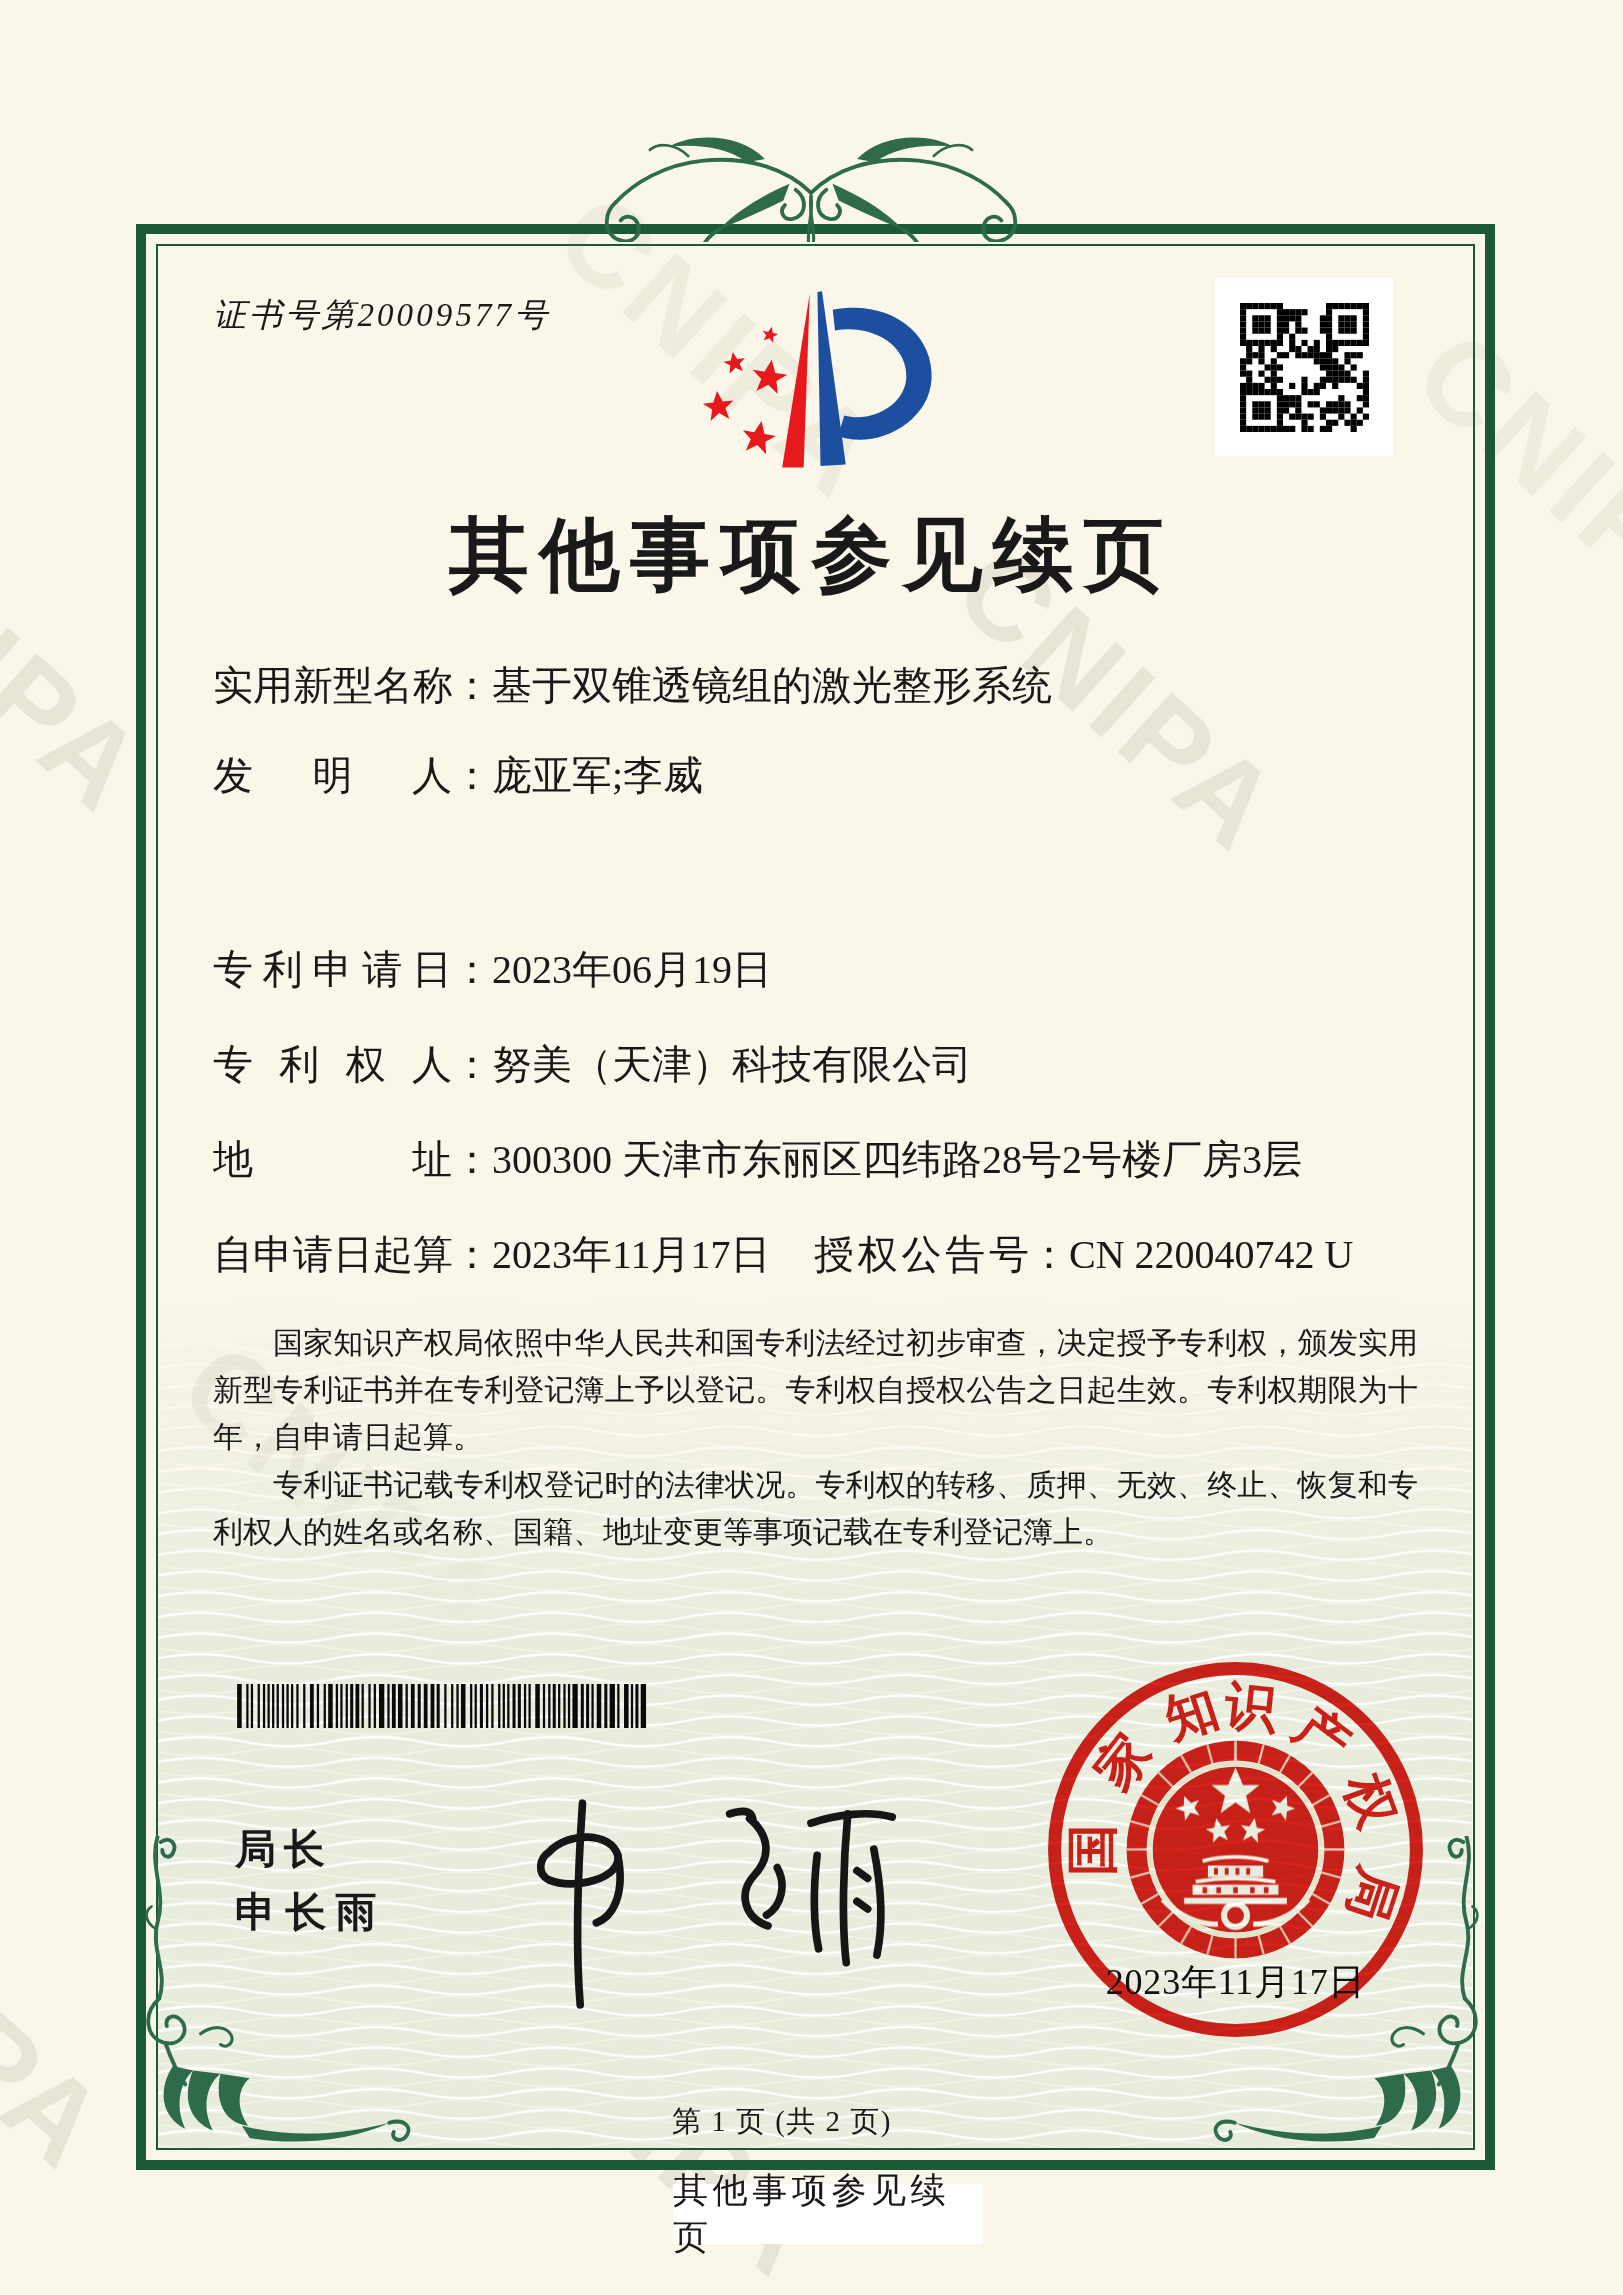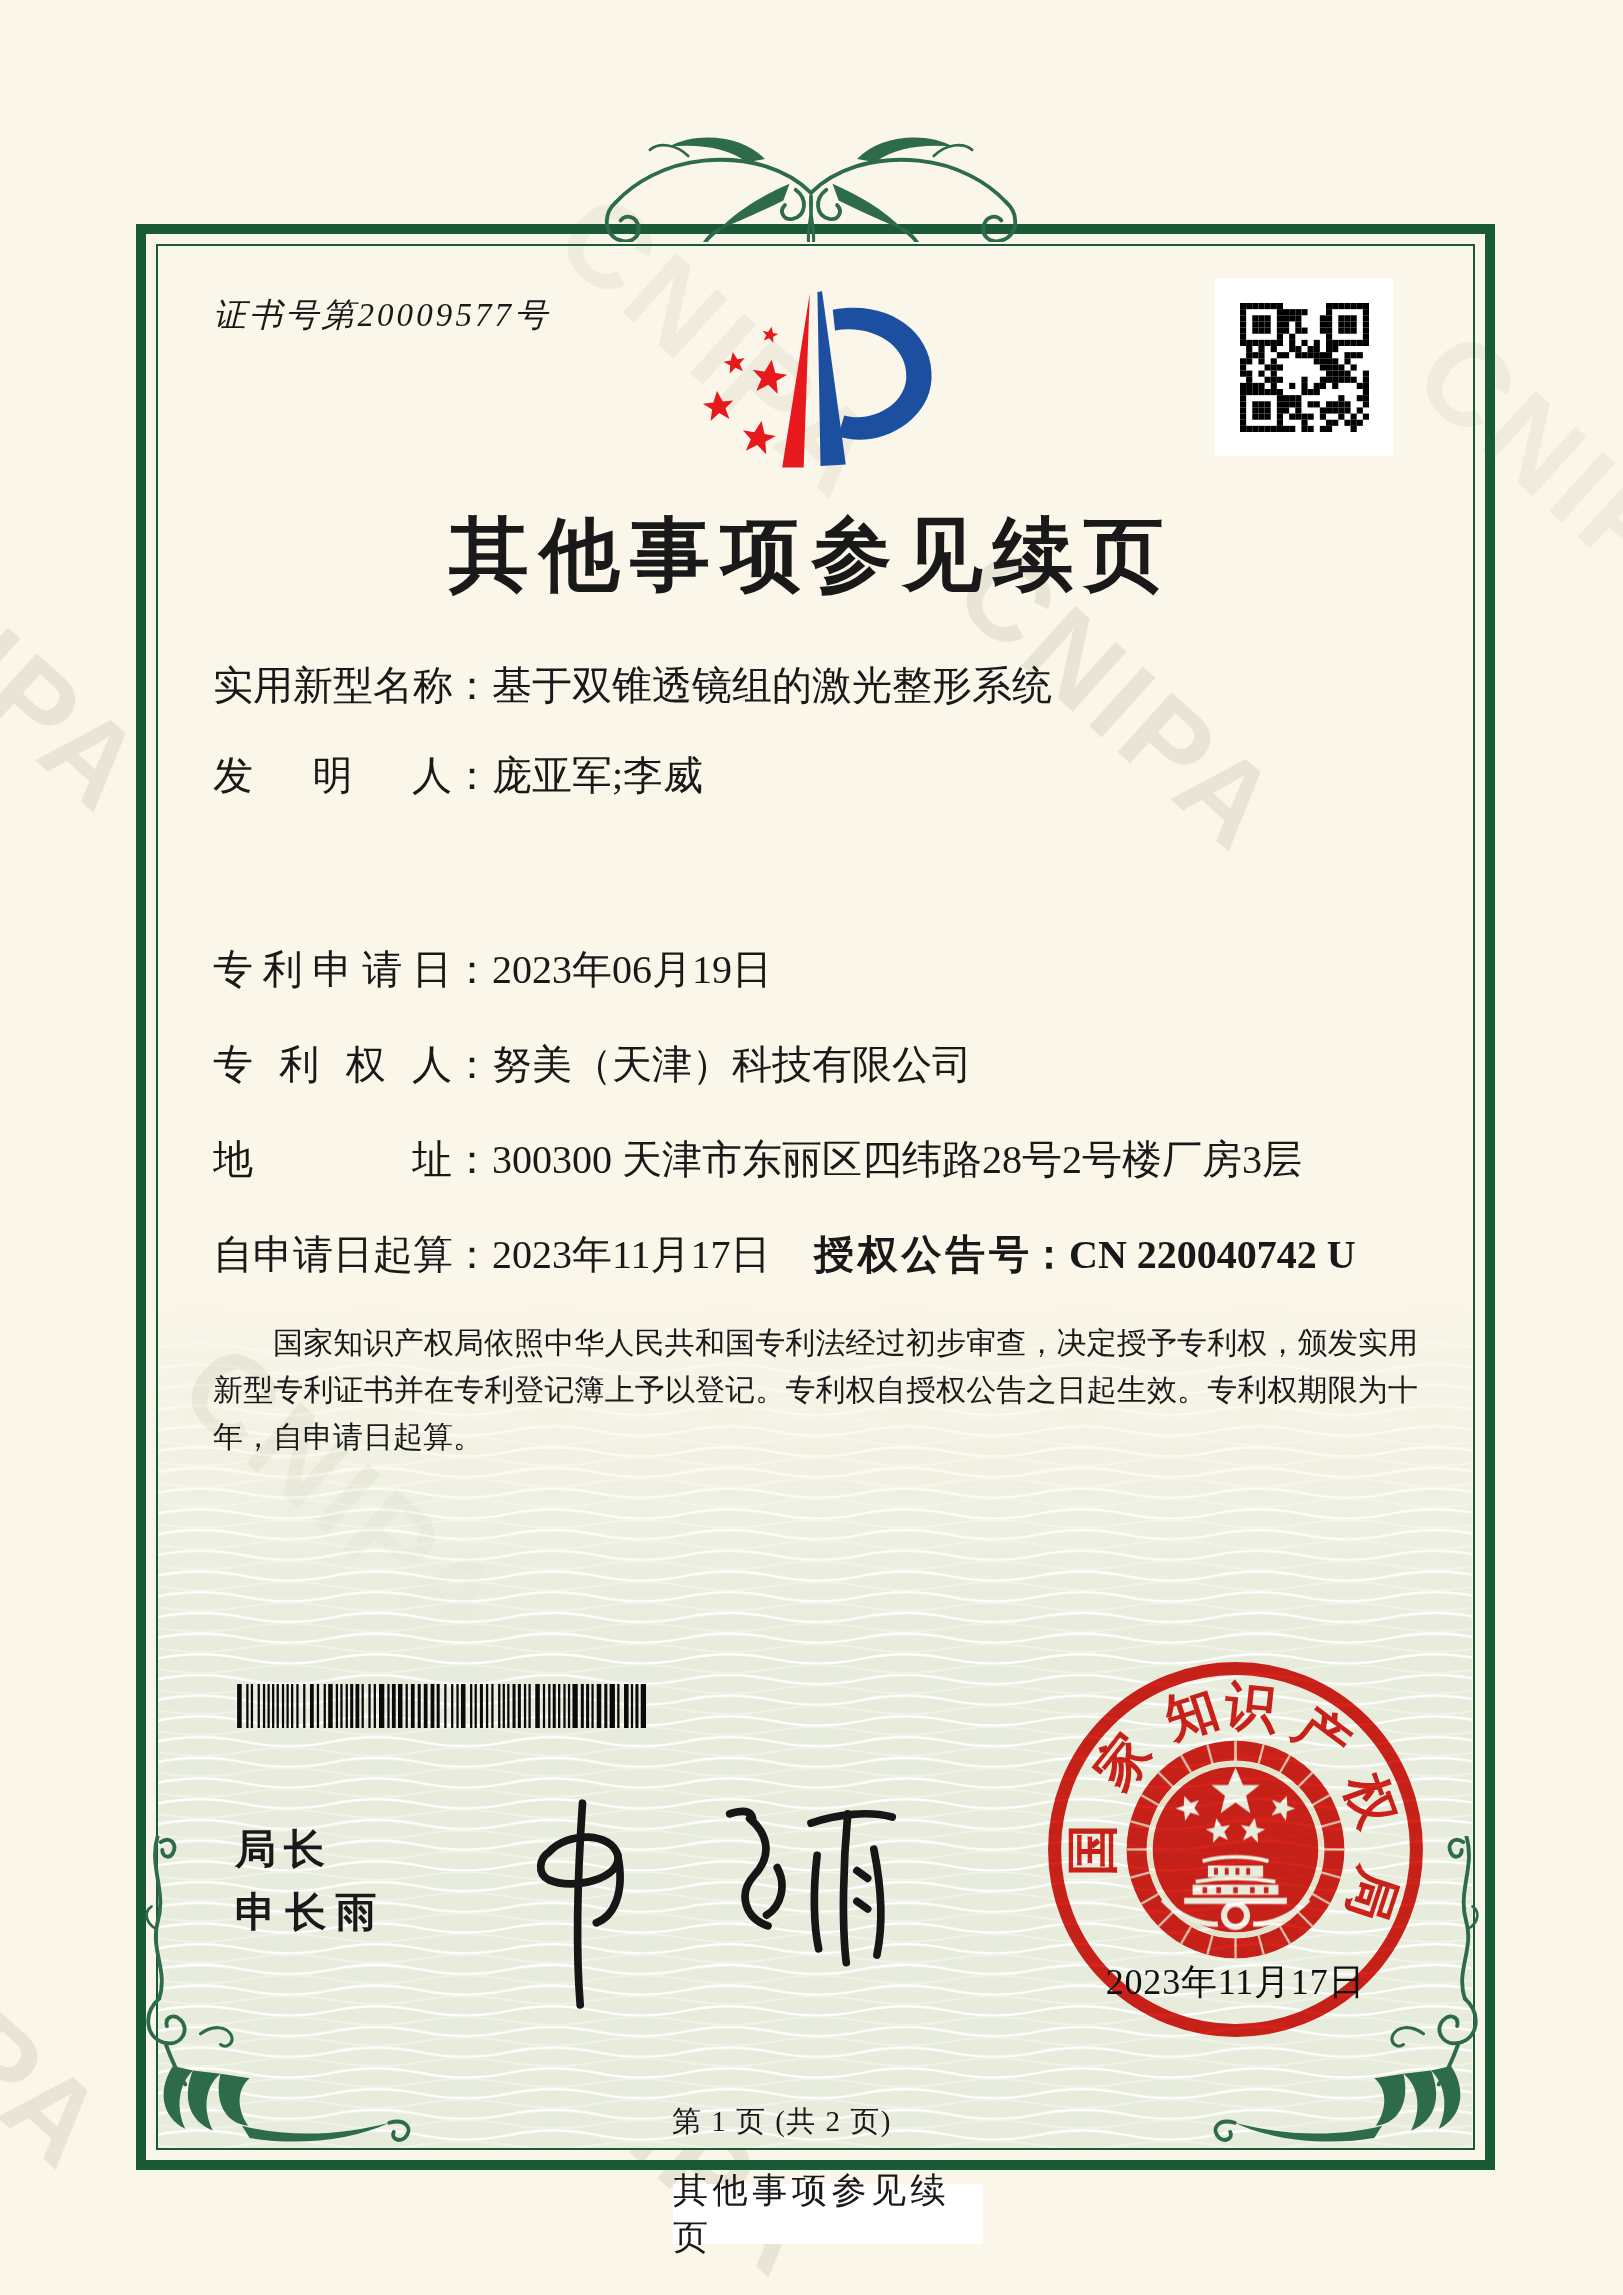--- a/index.html
+++ b/index.html
@@ -30,21 +30,21 @@
   #qr{position:absolute;left:24.5px;top:24.5px;width:129px;height:129px;}
   .title{position:absolute;left:0;top:512px;width:1623px;text-align:center;
          font-size:80px;font-weight:700;letter-spacing:10.7px;line-height:86px;}
 
   
   .row{position:absolute;left:213px;font-size:40px;line-height:49px;white-space:nowrap;}
   .flabel{display:inline-block;width:239px;text-align:justify;text-align-last:justify;vertical-align:top;}
   .colon{display:inline-block;vertical-align:top;}
   .fvalue{display:inline-block;vertical-align:top;}
   .r0{top:661px}.r1{top:751px}.r2{top:848px}.r3{top:945px}.r4{top:1040px}.r5{top:1135px}.r6{top:1230px}
-  .grantno{position:absolute;left:814px;top:1230px;font-size:40px;line-height:49px;white-space:nowrap;font-weight:bold;}
+  .grantno{position:absolute;left:814px;top:1230px;font-size:40px;line-height:49px;white-space:nowrap;}
   .grantno .flabel{width:215px;}
 
   
   .para{position:absolute;left:213px;width:1205px;font-size:30px;line-height:47px;
         text-align:justify;text-indent:2em;}
   .p1{top:1319px}.p2{top:1461px}
 
   
   #barcode{position:absolute;left:235px;top:1684px;width:420px;height:44px;}
   .director-label{position:absolute;left:235px;top:1822px;font:700 41px "Liberation Sans","DejaVu Sans",sans-serif;letter-spacing:7.7px;}
@@ -425,20 +425,21 @@
     <span class="flabel">地址</span><span class="colon">：</span><span class="fvalue">300300 天津市东丽区四纬路28号2号楼厂房3层</span>
   </div>
   <div class="row r6">
     <span class="flabel">自申请日起算</span><span class="colon">：</span><span class="fvalue">2023年11月17日</span>
   </div>
   <div class="grantno">
     <span class="flabel">授权公告号</span><span class="colon">：</span><span class="fvalue">CN 220040742 U</span>
   </div>
 
   <div class="para p1">国家知识产权局依照中华人民共和国专利法经过初步审查，决定授予专利权，颁发实用新型专利证书并在专利登记簿上予以登记。专利权自授权公告之日起生效。专利权期限为十年，自申请日起算。</div>
+  <div class="para p2">专利证书记载专利权登记时的法律状况。专利权的转移、质押、无效、终止、恢复和专利权人的姓名或名称、国籍、地址变更等事项记载在专利登记簿上。</div>
 
   <div id="barcode"><svg width="420" height="44" xmlns="http://www.w3.org/2000/svg" viewBox="0 0 548 58">
         <rect x="0" y="0" width="6" height="58" fill="#0a0a0a"></rect>
         <rect x="12" y="0" width="3" height="58" fill="#0a0a0a"></rect>
         <rect x="18" y="0" width="3" height="58" fill="#0a0a0a"></rect>
         <rect x="27" y="0" width="3" height="58" fill="#0a0a0a"></rect>
         <rect x="34" y="0" width="3" height="58" fill="#0a0a0a"></rect>
         <rect x="40" y="0" width="3" height="58" fill="#0a0a0a"></rect>
         <rect x="46" y="0" width="3" height="58" fill="#0a0a0a"></rect>
         <rect x="52" y="0" width="3" height="58" fill="#0a0a0a"></rect>

